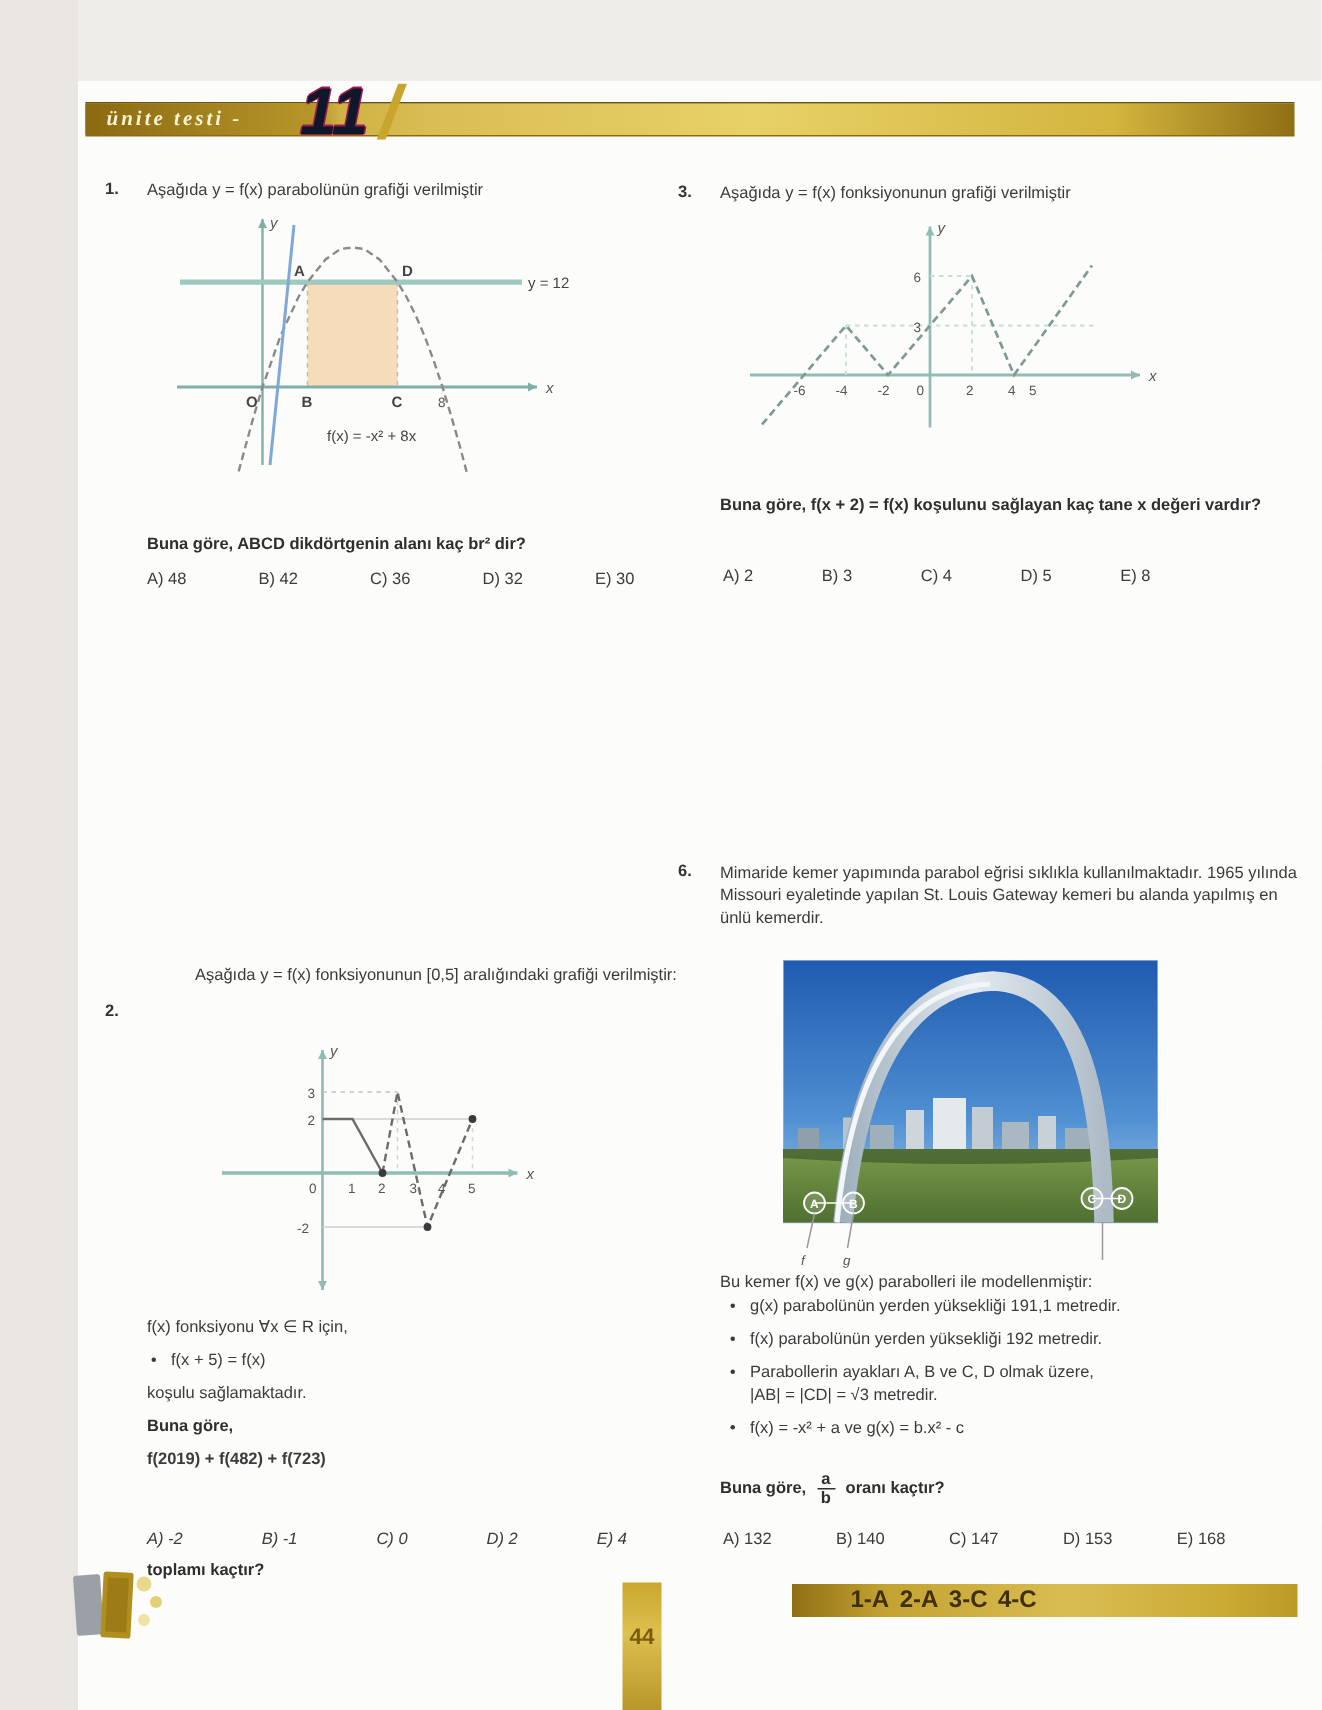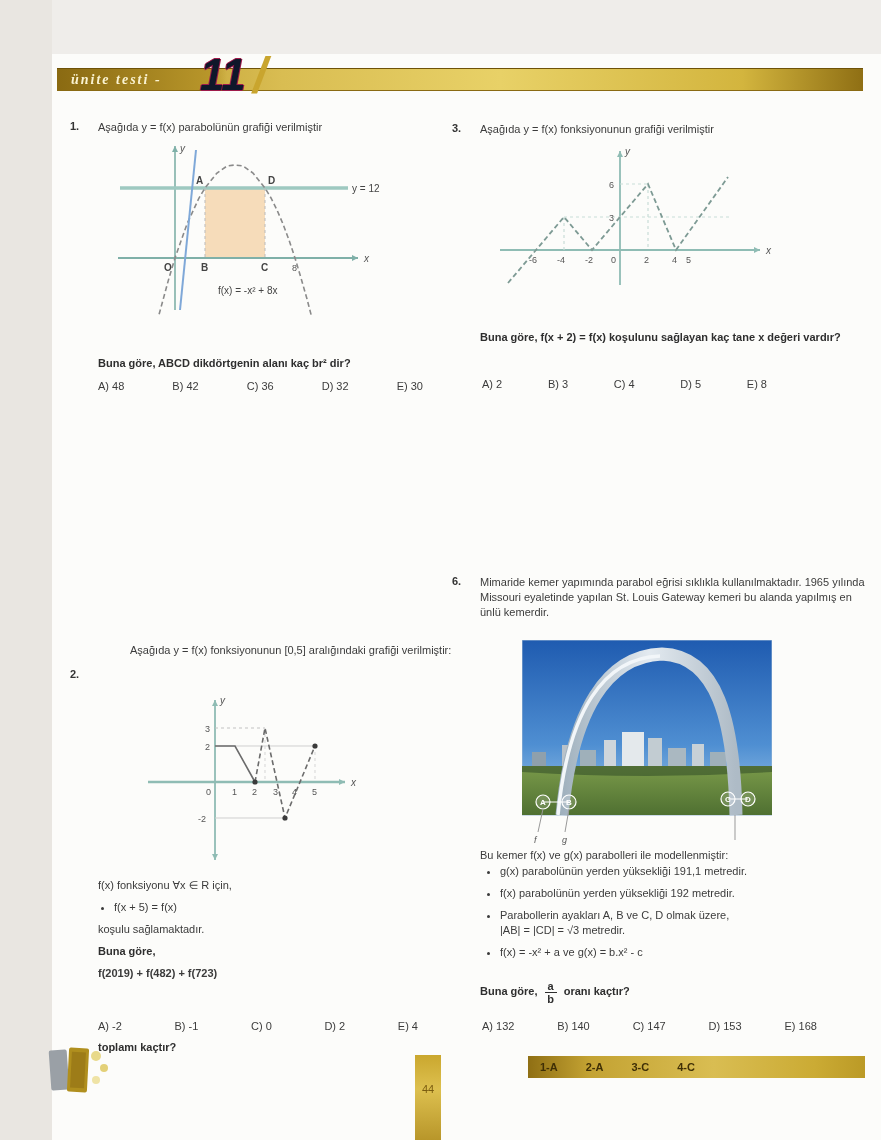--- a/index.html
+++ b/index.html
@@ -31,25 +31,25 @@
   .frac .de{display:block;line-height:12px;}
   
   svg text{font-family:"Liberation Sans",sans-serif;}
   .tick{font-size:9px;fill:#555;}
   .axlab{font-size:10px;font-style:italic;fill:#555;}
   .ptlab{font-size:10px;fill:#444;font-weight:bold;}
   .fnlab{font-size:10px;fill:#444;}
   
   .vbar{position:absolute;left:415px;top:1055px;width:26px;height:85px;
         background:linear-gradient(180deg,#caa72e,#ddc04f 40%,#b8962a);text-align:center;}
-  .vbar span{display:block;margin-top:28px;font-size:11px;font-weight:normal;color:#7a5c10;}
+  .vbar span{display:block;margin-top:28px;font-size:15px;font-weight:bold;color:#7a5c10;}
   .akey{position:absolute;left:528px;top:1056px;width:337px;height:22px;
         background:linear-gradient(90deg,#8f6f14,#c3a232 18%,#d9bd52 55%,#cbab34 85%,#bb9a26);
         display:flex;align-items:center;}
-  .akey .inner{display:flex;gap:28px;padding-left:12px;font-size:11px;font-weight:bold;color:#3f2f06;}
+  .akey .inner{display:flex;gap:7px;padding-left:12px;font-size:16px;font-weight:bold;color:#3f2f06;margin-left:27px;}
 </style>
 </head>
 <body>
 
 <div class="scan">
   <div class="paper-top"></div>
   <div class="paper"></div>
 
   <div class="hbar">
     <div class="darkzone"></div>
@@ -139,21 +139,21 @@
   <div class="txt" style="left:98px;top:878px;">f(x) fonksiyonu ∀x ∈ R için,</div>
   <div class="txt" style="left:98px;top:900px;">
     <ul class="blts" style="margin:0;">
         <li>f(x + 5) = f(x)</li>
       </ul>
   </div>
   <div class="txt" style="left:98px;top:922px;">koşulu sağlamaktadır.</div>
   <div class="txt bold" style="left:98px;top:944px;">Buna göre,</div>
   <div class="txt" style="left:98px;top:966px;font-weight:bold;">f(2019) + f(482) + f(723)</div>
   <div class="txt bold" style="left:98px;top:994px;margin-top:46px;">toplamı kaçtır?</div>
-  <div class="opts" style="left:98px;top:1020px;width:320px;">
+  <div class="opts" style="left:98px;top:1020px;width:320px;font-style:italic;">
     <span>A) -2</span>
     <span>B) -1</span>
     <span>C) 0</span>
     <span>D) 2</span>
     <span>E) 4</span>
   </div>
 
   <div class="qnum" style="left:452px;top:122px;">3.</div>
   <div class="txt" style="left:480px;top:122px;width:370px;">Aşağıda y = f(x) fonksiyonunun grafiği verilmiştir</div>
 

